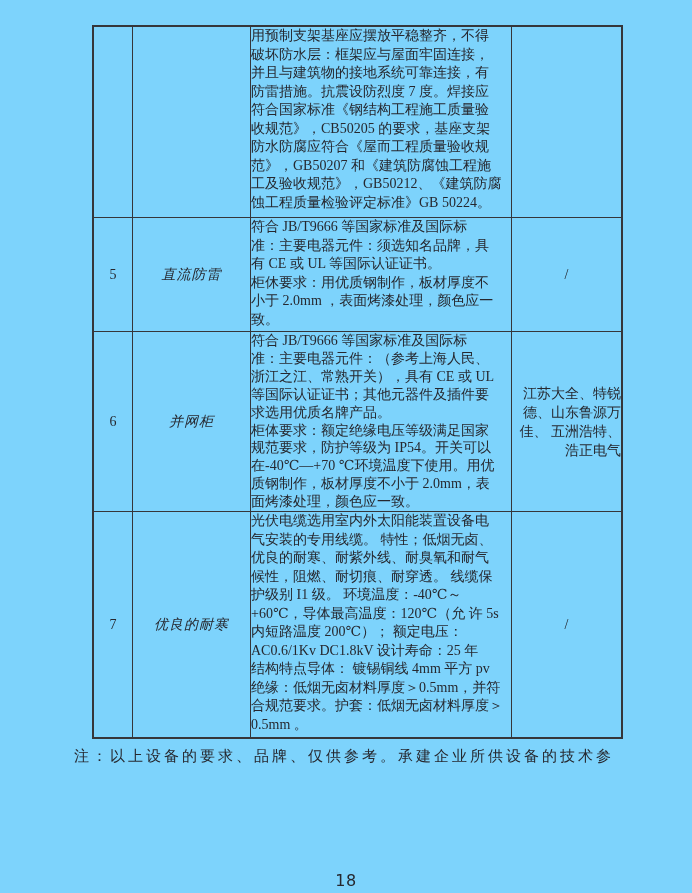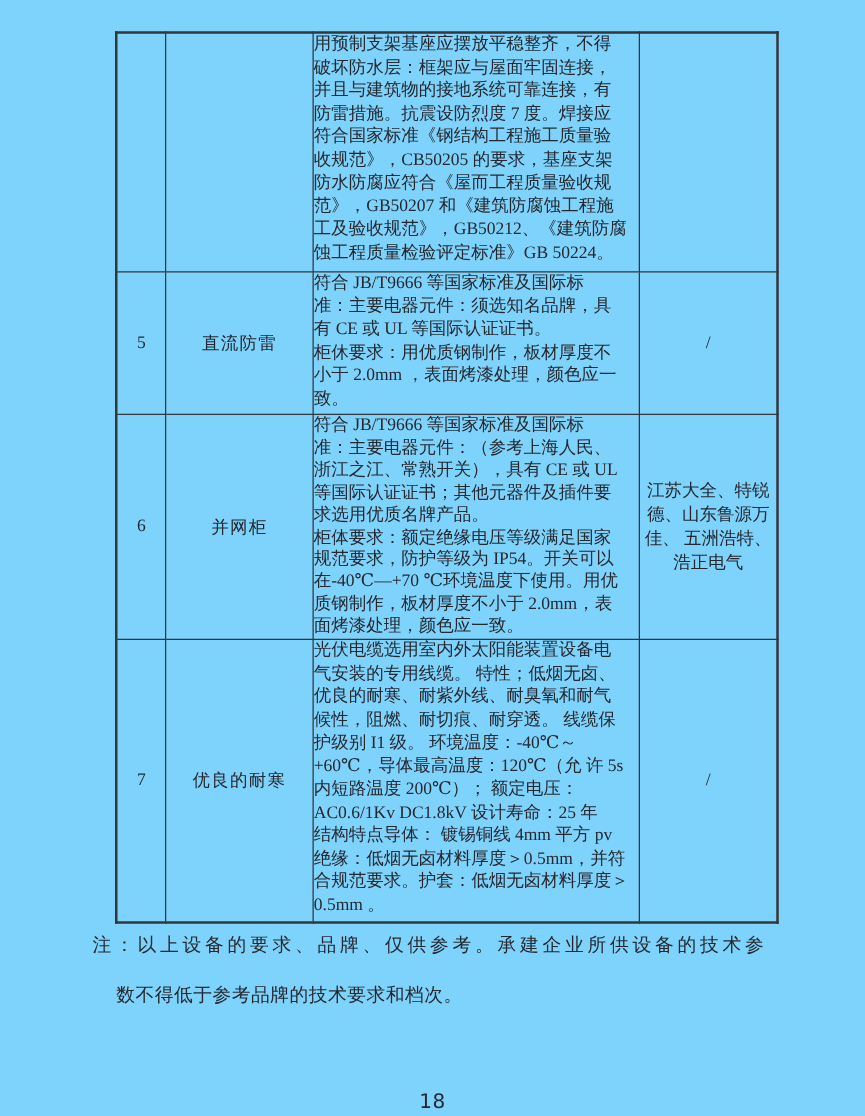--- a/index.html
+++ b/index.html
@@ -15,32 +15,32 @@
     border-collapse:collapse;table-layout:fixed;
     border:2px solid #35363a;
   }
   table.spec td{
     border:1px solid #35363a;
     font-size:14px;
     padding:0;
     overflow:hidden;
   }
   .c-no{width:38px;text-align:center;vertical-align:middle;}
-  .c-name{width:117px;text-align:center;vertical-align:middle;letter-spacing:1px;}
+  .c-name{width:117px;text-align:center;vertical-align:middle;letter-spacing:1px;font-style:italic;}
   .c-req{
     width:260px;vertical-align:top;text-align:left;
     padding:3px 3px 0 5px;line-height:18.5px;
     white-space:pre-line;
   }
   .req-tight{line-height:17.9px;padding-top:2px;}
   .c-brand{
     width:109px;text-align:center;vertical-align:middle;
     white-space:pre-line;line-height:19px;
   }
-  .brand-left{text-align:center;padding-left:6px;}
+  .brand-left{text-align:right;padding-left:6px;}
   .r-cont td{height:190px;}
   .r-5 td{height:113px;}
   .r-6 td{height:179px;}
   .r-7 td{height:225px;}
 
   .note-line{position:absolute;font-size:15px;white-space:nowrap;}
   .note-line1{left:74px;top:747px;letter-spacing:3px;}
   .note-line2{left:93px;top:787px;letter-spacing:0.4px;}
 
   .pageno{
@@ -114,17 +114,16 @@
 结构特点导体： 镀锡铜线 4mm 平方 pv
 绝缘：低烟无卤材料厚度＞0.5mm，并符
 合规范要求。护套：低烟无卤材料厚度＞
 0.5mm 。</td>
         <td class="c-brand">/</td>
       </tr>
     </tbody>
   </table>
 
   <div class="note-line note-line1">注：以上设备的要求、品牌、仅供参考。承建企业所供设备的技术参</div>
-  <div class="note-line note-line2">数不得低于参考品牌的技术要求和档次。</div>
 
   <div class="pageno">18</div>
 
 </div>
 
 </body></html>

